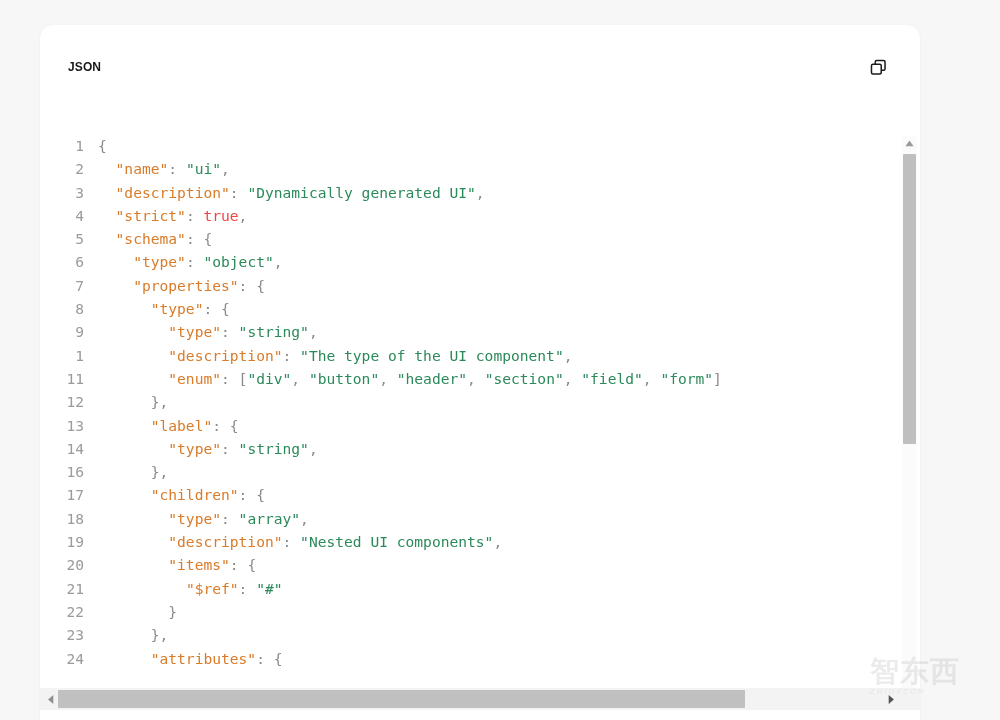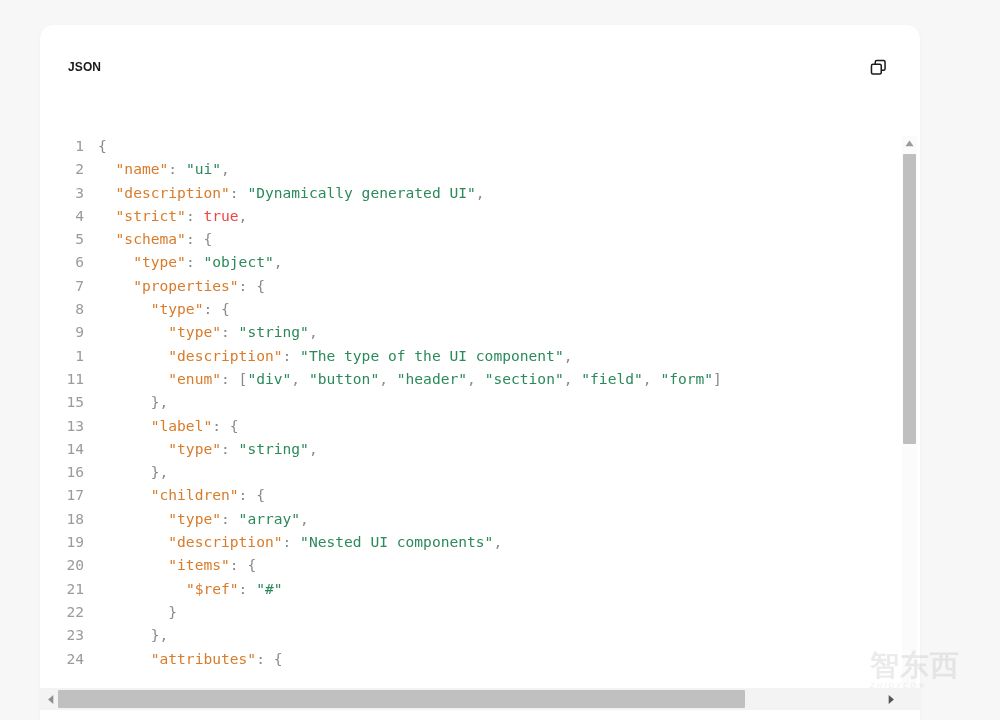--- a/index.html
+++ b/index.html
@@ -176,21 +176,21 @@
     height: 18px;
     background: #c0c0c0;
     border-radius: 1px;
     cursor: pointer;
   }
 
   
   .watermark {
     position: absolute;
     right: 10px;
-    bottom: 11px;
+    bottom: 5px;
     width: 120px;
     height: 58px;
     opacity: 0.14;
     pointer-events: none;
     user-select: none;
   }
   .watermark-text {
     font-family: "DejaVu Sans", sans-serif;
     font-size: 29px;
     font-weight: bold;
@@ -262,21 +262,21 @@
         </div>
         <div class="code-line">
           <span class="ln">1</span>
           <span class="lc"><span class="t-punc">        </span><span class="t-key">"description"</span><span class="t-punc">: </span><span class="t-str">"The type of the UI component"</span><span class="t-punc">,</span></span>
         </div>
         <div class="code-line">
           <span class="ln">11</span>
           <span class="lc"><span class="t-punc">        </span><span class="t-key">"enum"</span><span class="t-punc">: [</span><span class="t-str">"div"</span><span class="t-punc">, </span><span class="t-str">"button"</span><span class="t-punc">, </span><span class="t-str">"header"</span><span class="t-punc">, </span><span class="t-str">"section"</span><span class="t-punc">, </span><span class="t-str">"field"</span><span class="t-punc">, </span><span class="t-str">"form"</span><span class="t-punc">]</span></span>
         </div>
         <div class="code-line">
-          <span class="ln">15</span>
+          <span class="ln">12</span>
           <span class="lc"><span class="t-punc">      },</span></span>
         </div>
         <div class="code-line">
           <span class="ln">13</span>
           <span class="lc"><span class="t-punc">      </span><span class="t-key">"label"</span><span class="t-punc">: {</span></span>
         </div>
         <div class="code-line">
           <span class="ln">14</span>
           <span class="lc"><span class="t-punc">        </span><span class="t-key">"type"</span><span class="t-punc">: </span><span class="t-str">"string"</span><span class="t-punc">,</span></span>
         </div>

